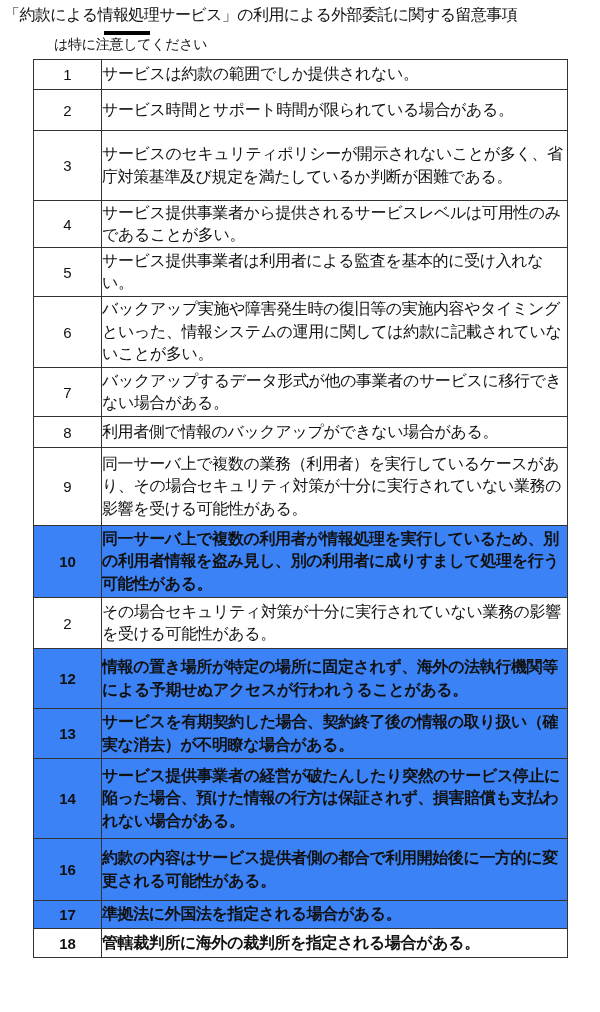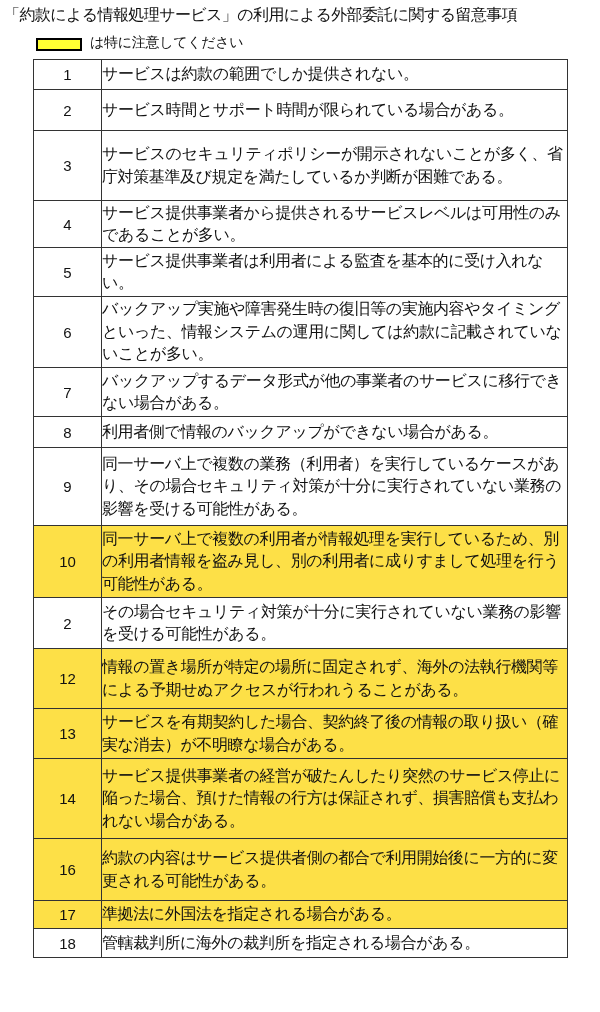--- a/index.html
+++ b/index.html
@@ -5,40 +5,40 @@
   html, body { margin: 0; padding: 0; background: #ffffff; }
   body {
     width: 600px; height: 1012px; position: relative; overflow: hidden;
     font-family: "DejaVu Sans", "Liberation Sans", sans-serif;
     color: #111111;
   }
   .title {
     position: absolute; left: 4px; top: 4px; width: 596px;
     font-size: 16px; line-height: 22px; white-space: nowrap; letter-spacing: -0.6px;
   }
-  .legend { position: absolute; left: 36px; top: 31px; height: 20px; display: flex; align-items: flex-end; }
+  .legend { position: absolute; left: 54px; top: 31px; height: 20px; display: flex; align-items: center; flex-direction: column; }
   .legend-swatch {
     width: 46px; height: 13px; background: #ffff33; border: 2px solid #000;
     box-sizing: border-box; margin-right: 8px;
   }
   .legend-text { font-size: 14px; line-height: 18px; letter-spacing: -0.3px; }
   table.items {
     position: absolute; left: 33px; top: 59px; width: 535px;
     border-collapse: collapse; table-layout: fixed;
   }
   table.items td {
     border: 1.5px solid #333; padding: 0; vertical-align: middle;
     box-sizing: border-box;
   }
   td.num { width: 68px; text-align: center; font-size: 15px; font-family: "Liberation Sans", sans-serif; }
   td.txt {
     font-size: 16px; line-height: 22.5px; padding: 0 2px 0 3px;
     letter-spacing: -0.4px; word-break: break-all; overflow: hidden;
   }
-  tr.hl td { background: #fde047; }
+  tr.hl td { background: #3b82f6; font-weight: bold; }
 </style>
 </head>
 <body>
 
 <div class="title">「約款による情報処理サービス」の利用による外部委託に関する留意事項</div>
 
 <div class="legend">
   <span class="legend-swatch" style="background: rgb(255, 255, 51);"></span>
   <span class="legend-text">は特に注意してください</span>
 </div>
@@ -102,18 +102,18 @@
         <td class="txt">サービス提供事業者の経営が破たんしたり突然のサービス停止に陥った場合、預けた情報の行方は保証されず、損害賠償も支払われない場合がある。</td>
       </tr>
       <tr class="hl" style="height: 62px;">
         <td class="num">16</td>
         <td class="txt">約款の内容はサービス提供者側の都合で利用開始後に一方的に変更される可能性がある。</td>
       </tr>
       <tr class="hl" style="height: 28px;">
         <td class="num">17</td>
         <td class="txt">準拠法に外国法を指定される場合がある。</td>
       </tr>
-      <tr style="height: 29px;">
+      <tr style="height: 29px; font-weight: bold;">
         <td class="num">18</td>
         <td class="txt">管轄裁判所に海外の裁判所を指定される場合がある。</td>
       </tr>
     </tbody>
 </table>
 
 </body></html>

